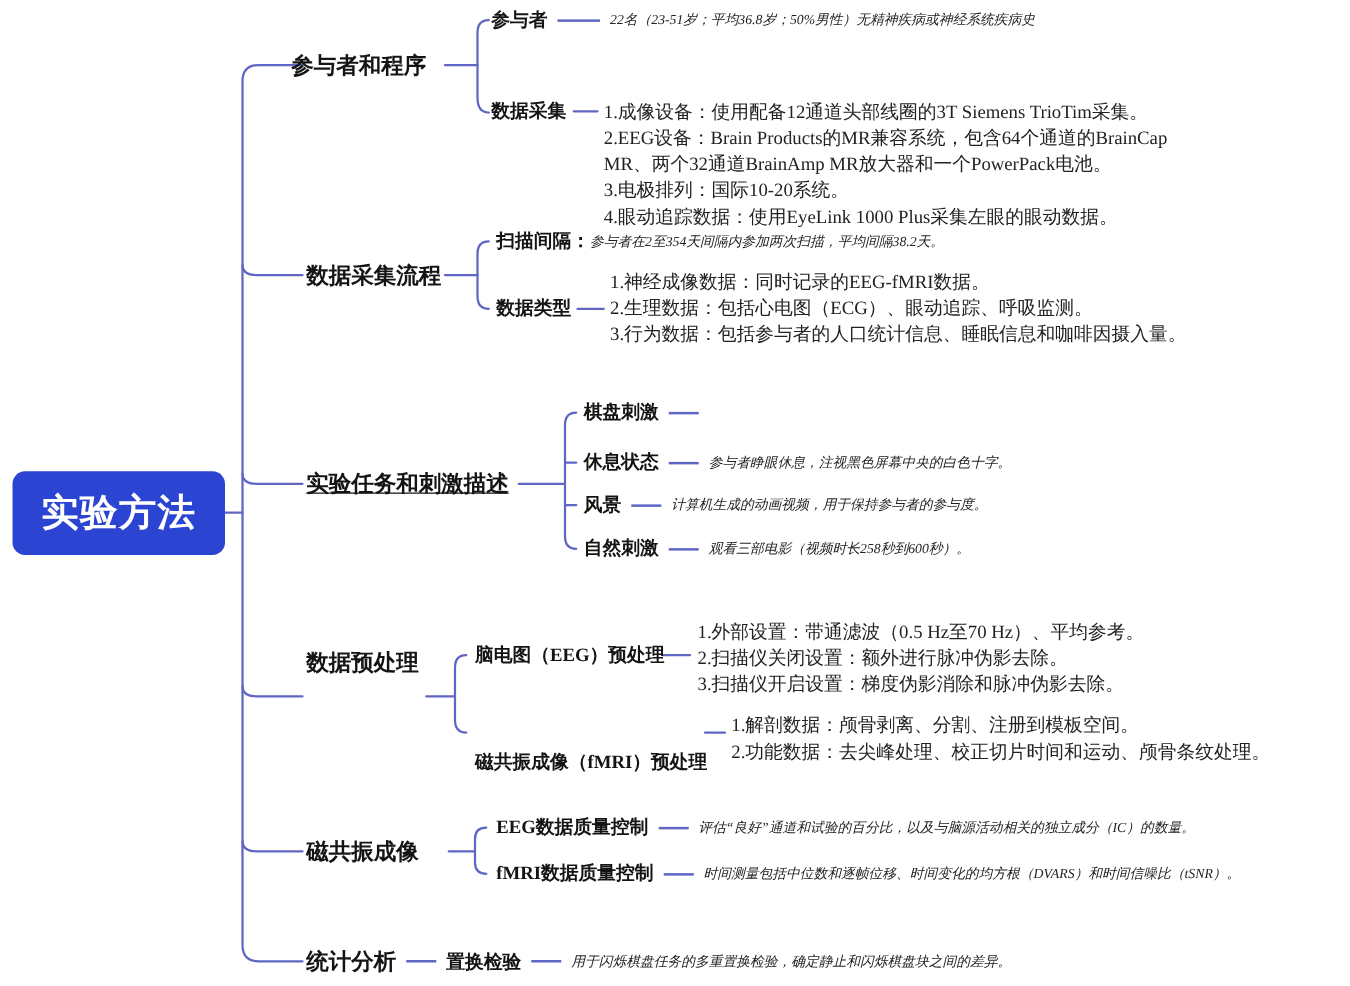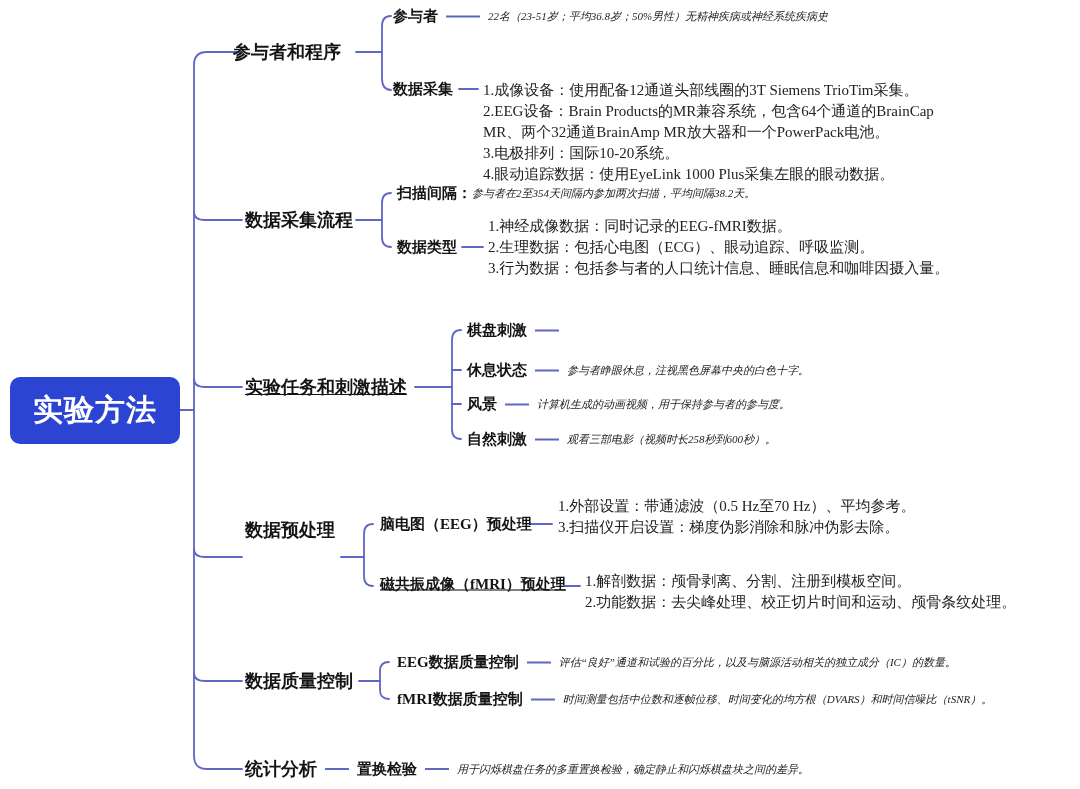--- a/index.html
+++ b/index.html
@@ -147,32 +147,33 @@
     <span class="desc">观看三部电影（视频时长258秒到600秒）。</span>
   </div>
 
   <div class="topic" style="left:245px;top:530px;">数据预处理</div>
 
   <div class="row" style="left:380px;top:524px;">
     <span class="sub-label">脑电图（EEG）预处理</span>
   </div>
   <div class="block" style="left:558px;top:496px;">
     <div>1.外部设置：带通滤波（0.5 Hz至70 Hz）、平均参考。</div>
+    <div>2.扫描仪关闭设置：额外进行脉冲伪影去除。</div>
     <div>3.扫描仪开启设置：梯度伪影消除和脉冲伪影去除。</div>
   </div>
 
-  <div class="row" style="left:380px;top:584px;text-decoration:underline;">
+  <div class="row" style="left:380px;top:610px;">
     <span class="sub-label">磁共振成像（fMRI）预处理</span>
   </div>
   <div class="block" style="left:585px;top:571px;">
     <div>1.解剖数据：颅骨剥离、分割、注册到模板空间。</div>
     <div>2.功能数据：去尖峰处理、校正切片时间和运动、颅骨条纹处理。</div>
   </div>
 
-  <div class="topic" style="left:245px;top:681px;">数据质量控制</div>
+  <div class="topic" style="left:245px;top:681px;">磁共振成像</div>
 
   <div class="row" style="left:397px;top:662px;">
     <span class="sub-label">EEG数据质量控制</span>
     <span class="dash"></span>
     <span class="desc">评估“良好”通道和试验的百分比，以及与脑源活动相关的独立成分（IC）的数量。</span>
   </div>
   <div class="row" style="left:397px;top:699px;">
     <span class="sub-label">fMRI数据质量控制</span>
     <span class="dash"></span>
     <span class="desc">时间测量包括中位数和逐帧位移、时间变化的均方根（DVARS）和时间信噪比（tSNR）。</span>

